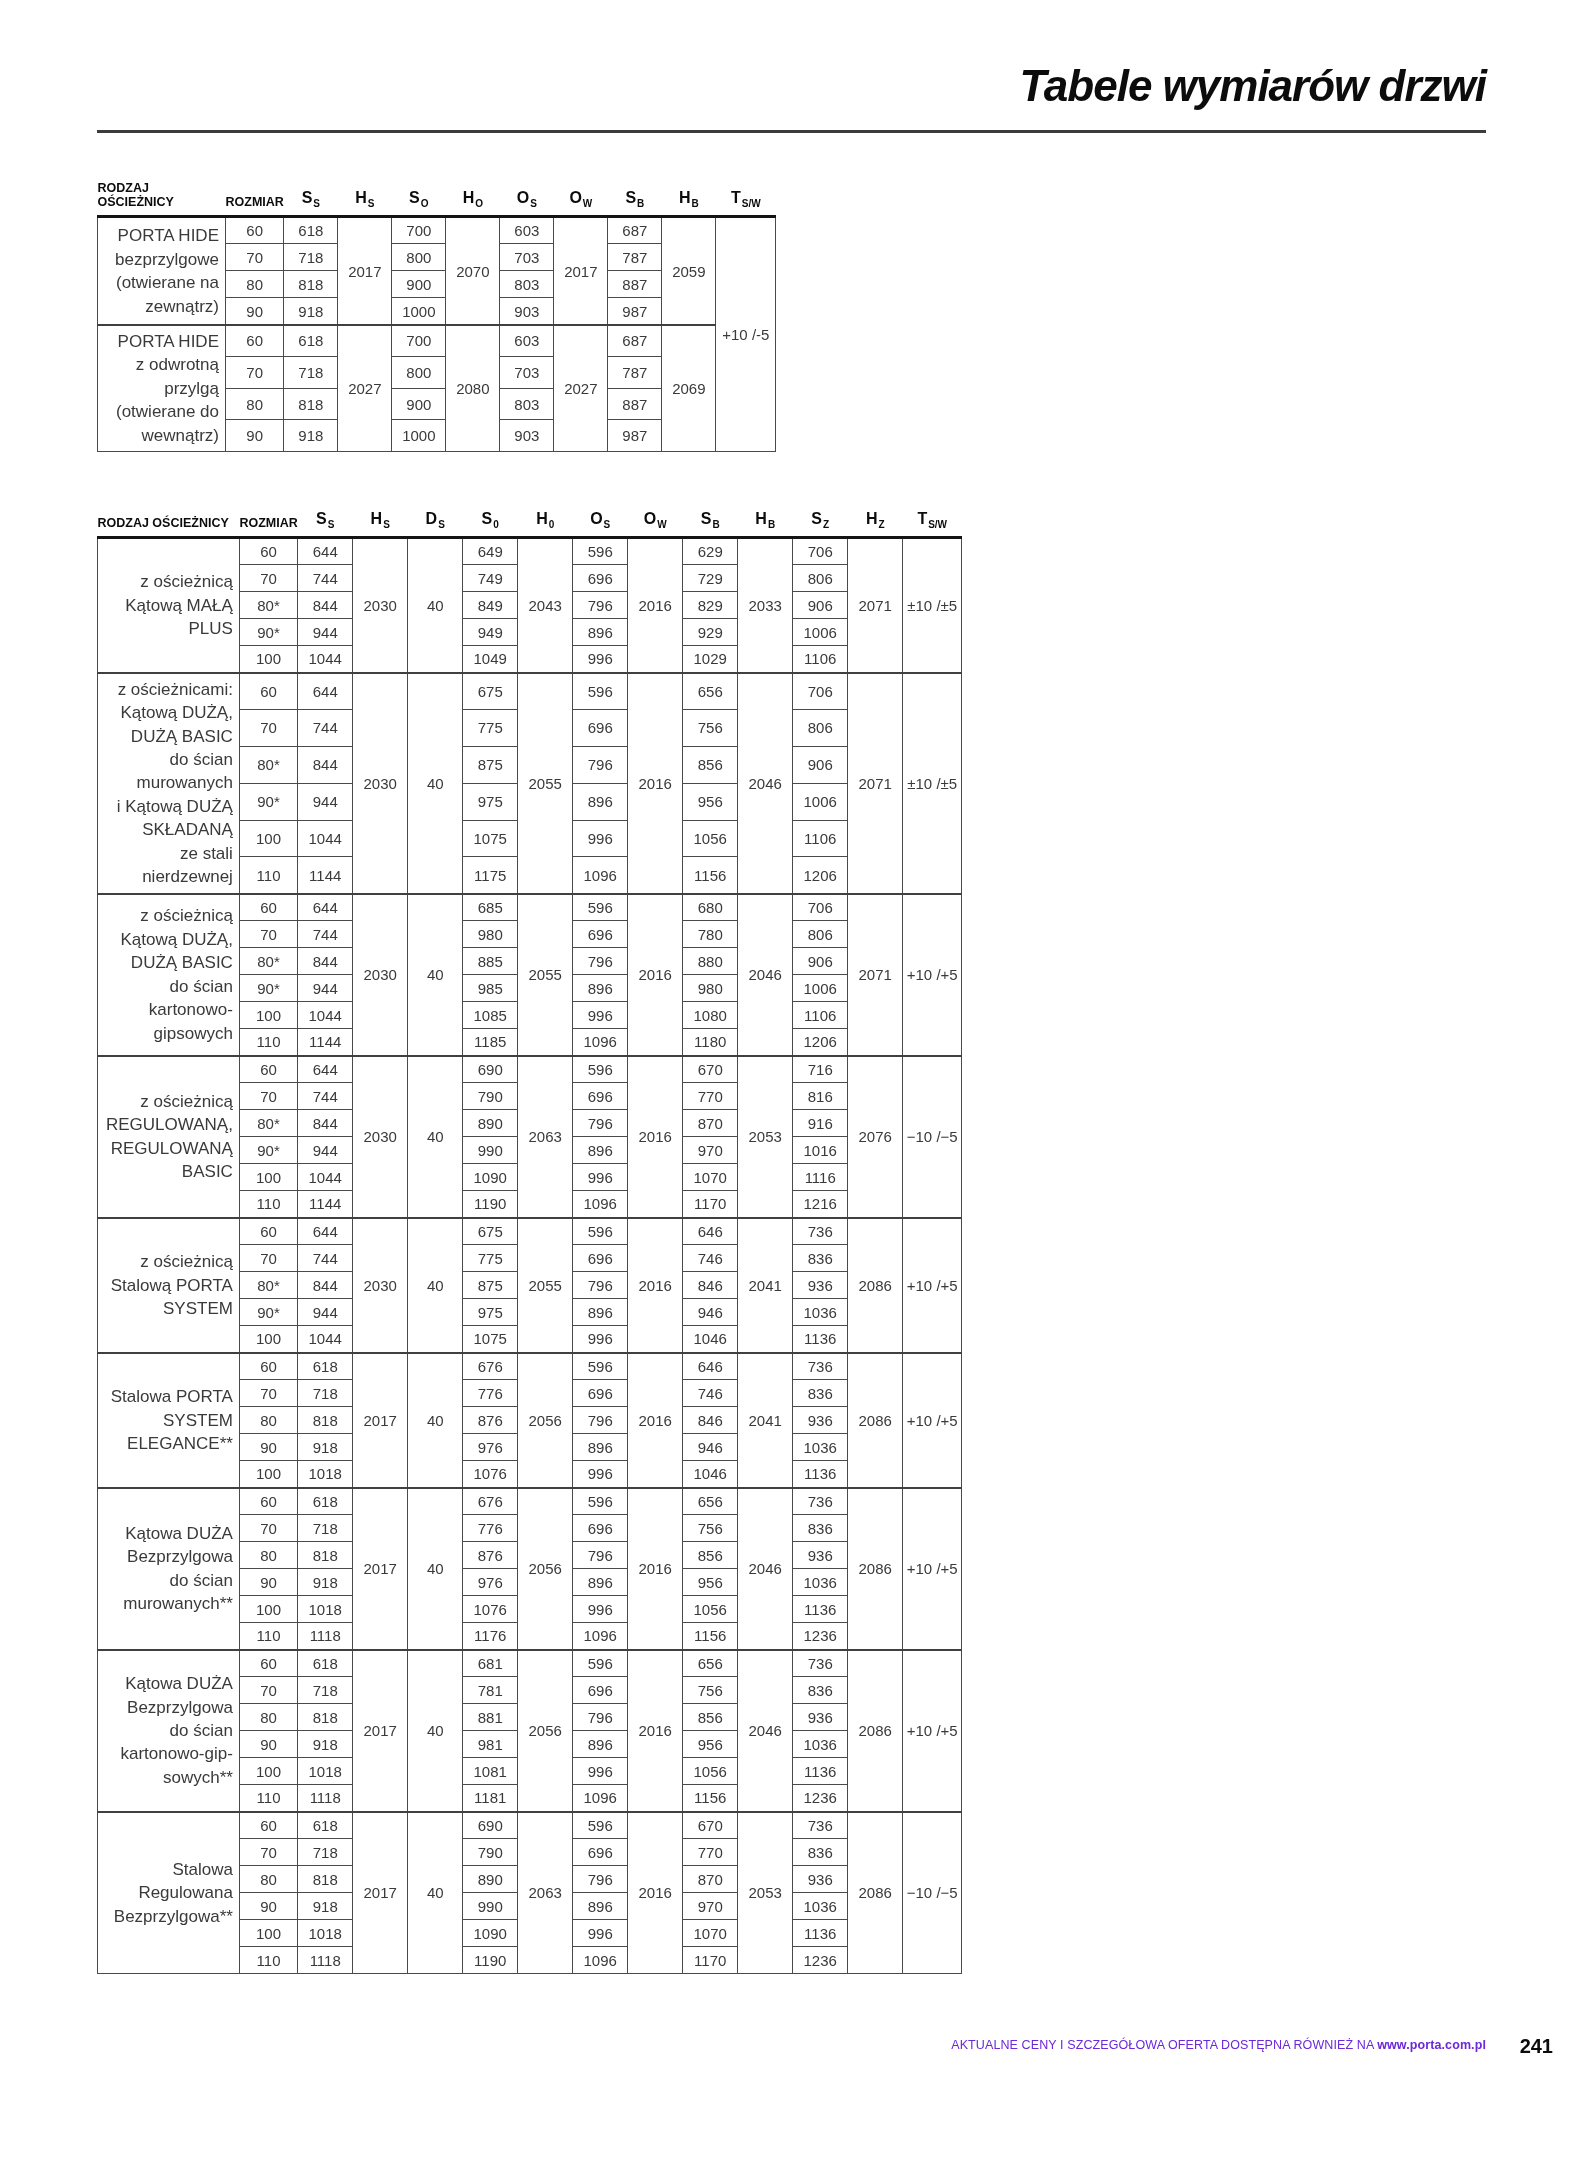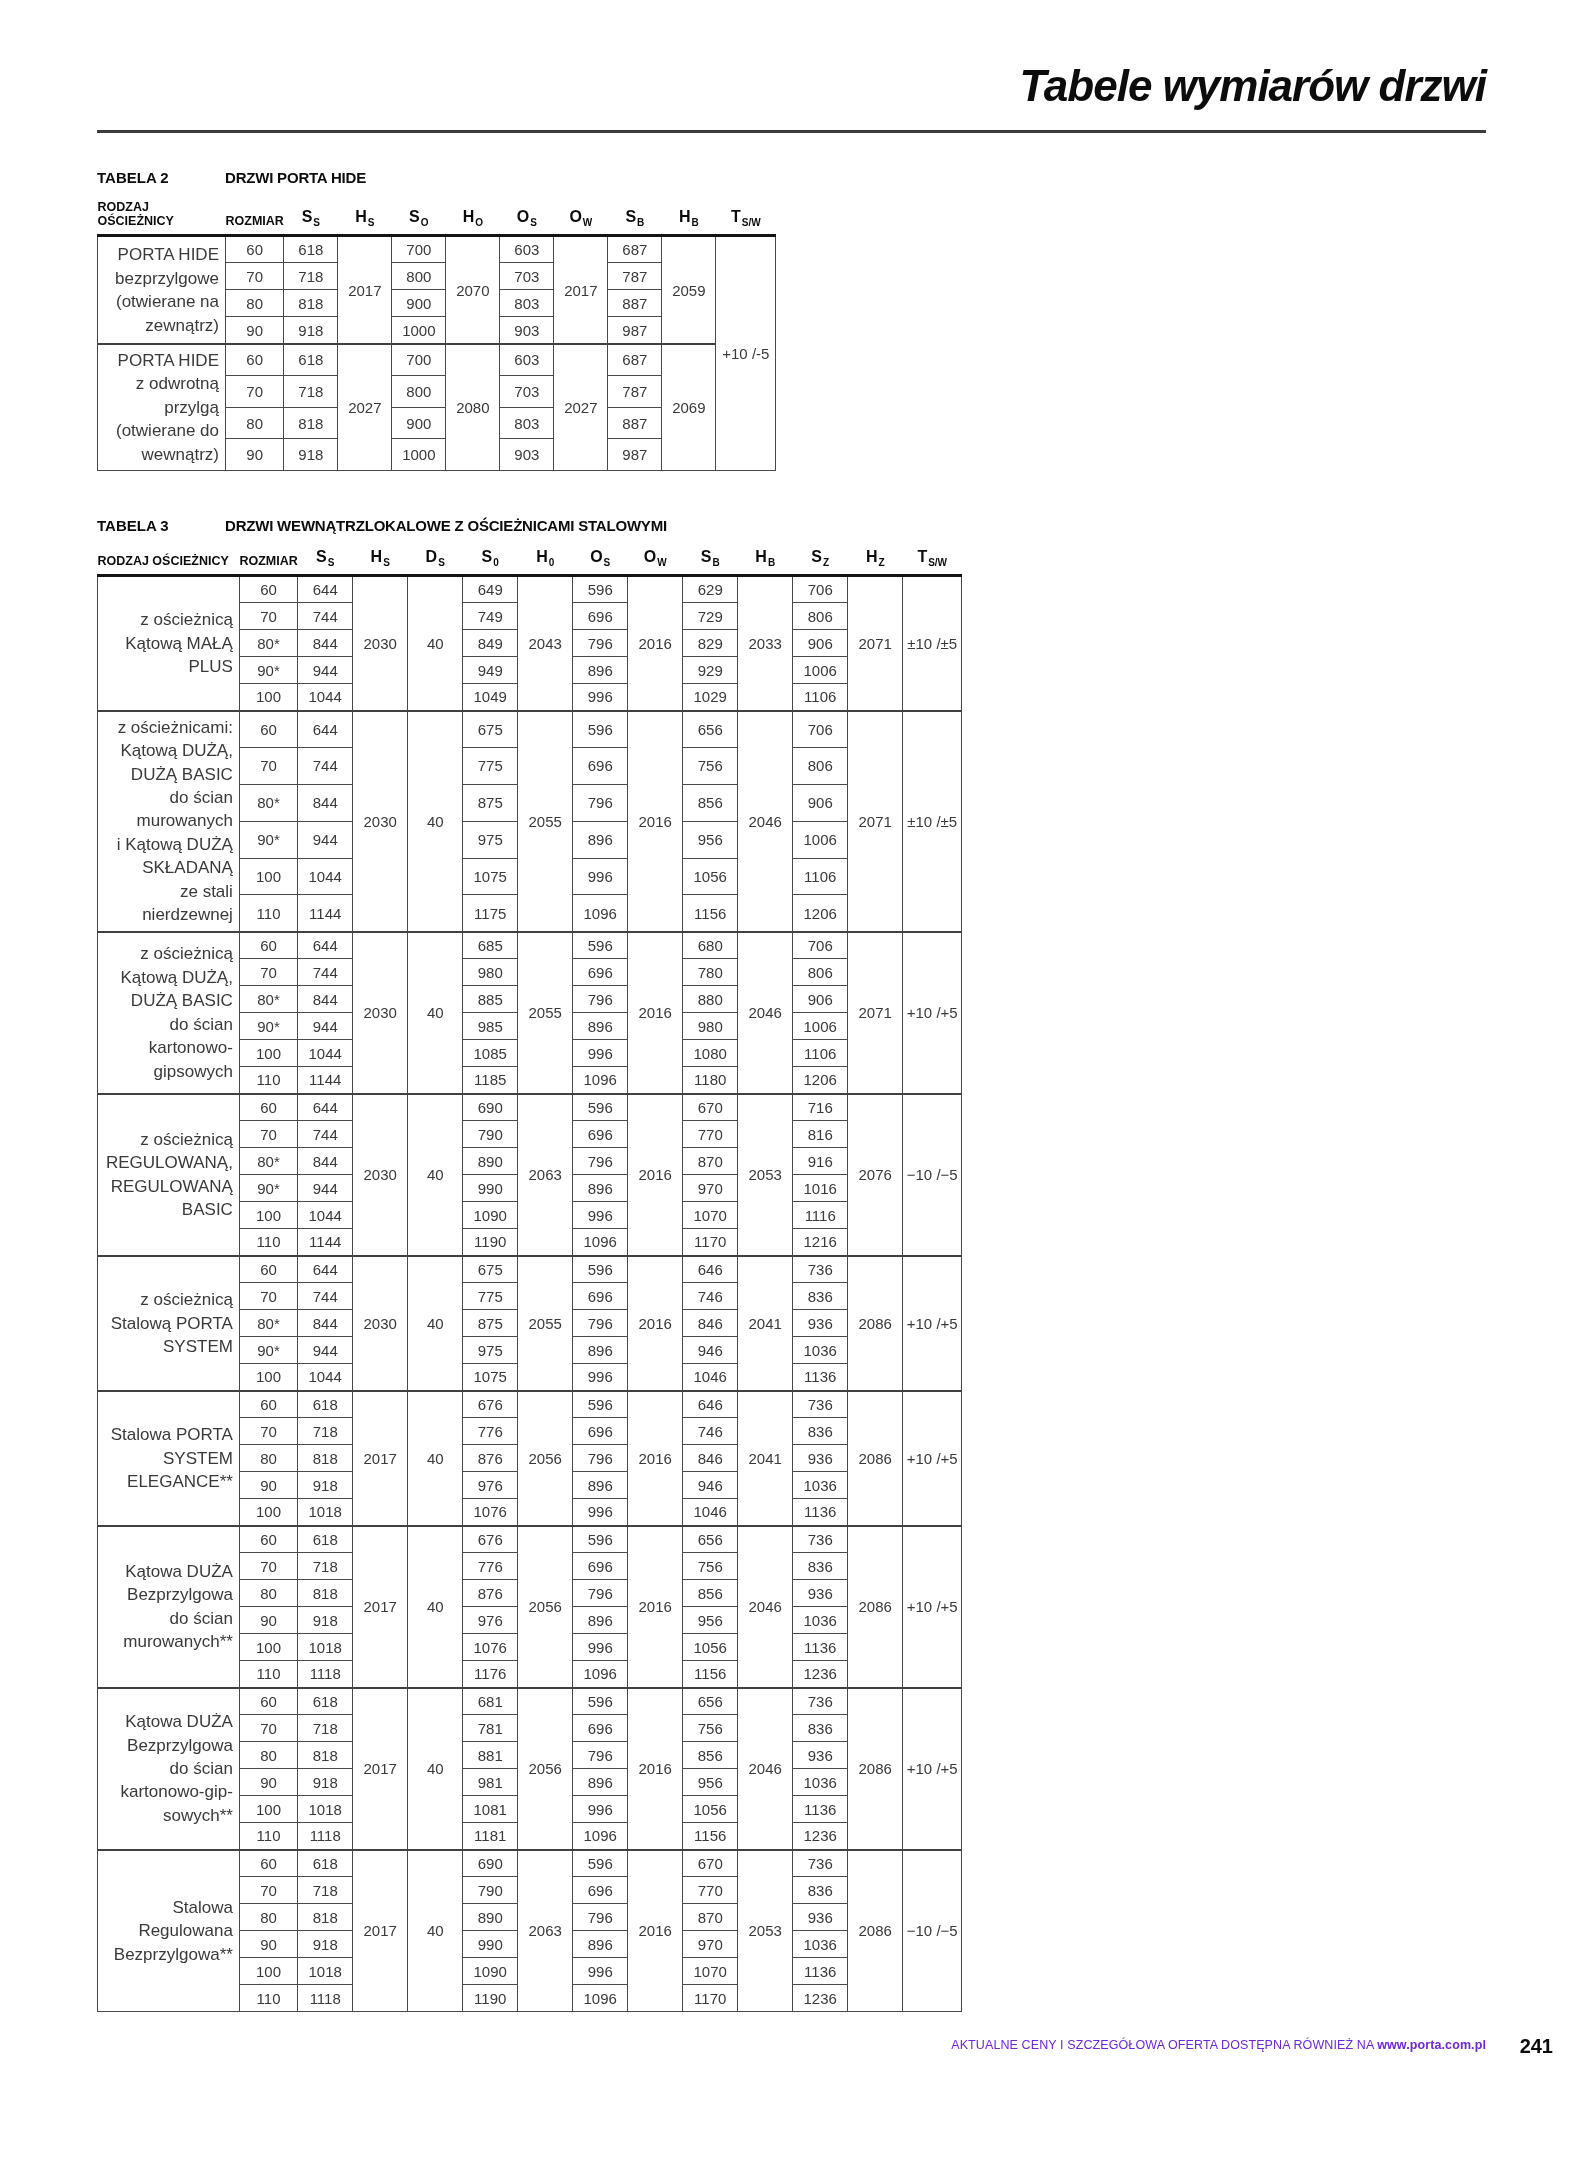--- a/index.html
+++ b/index.html
@@ -34,24 +34,20 @@
 </head>
 <body>
 
 <div class="page">
   <div class="content">
 
     <h1 class="page-title">Tabele wymiarów drzwi</h1>
     <div class="rule"></div>
 
     <div class="section-2">
-      <div class="section-head">
-        <span class="sec-label">TABELA 2</span>
-        <span class="sec-title">DRZWI PORTA HIDE</span>
-      </div>
       <table id="table2" class="dim-table">
           <colgroup>
             <col style="width: 128px;">
             <col style="width: 58px;">
             <col style="width: 54px;">
             <col style="width: 54px;">
             <col style="width: 54px;">
             <col style="width: 54px;">
             <col style="width: 54px;">
             <col style="width: 54px;">
@@ -140,24 +136,20 @@
               <td>918</td>
               <td>1000</td>
               <td>903</td>
               <td>987</td>
             </tr>
           </tbody>
         </table>
     </div>
 
     <div class="section-3">
-      <div class="section-head">
-        <span class="sec-label">TABELA 3</span>
-        <span class="sec-title">DRZWI WEWNĄTRZLOKALOWE Z OŚCIEŻNICAMI STALOWYMI</span>
-      </div>
       <table id="table3" class="dim-table">
           <colgroup>
             <col style="width: 126px;">
             <col style="width: 56px;">
             <col style="width: 55px;">
             <col style="width: 55px;">
             <col style="width: 55px;">
             <col style="width: 55px;">
             <col style="width: 55px;">
             <col style="width: 55px;">

